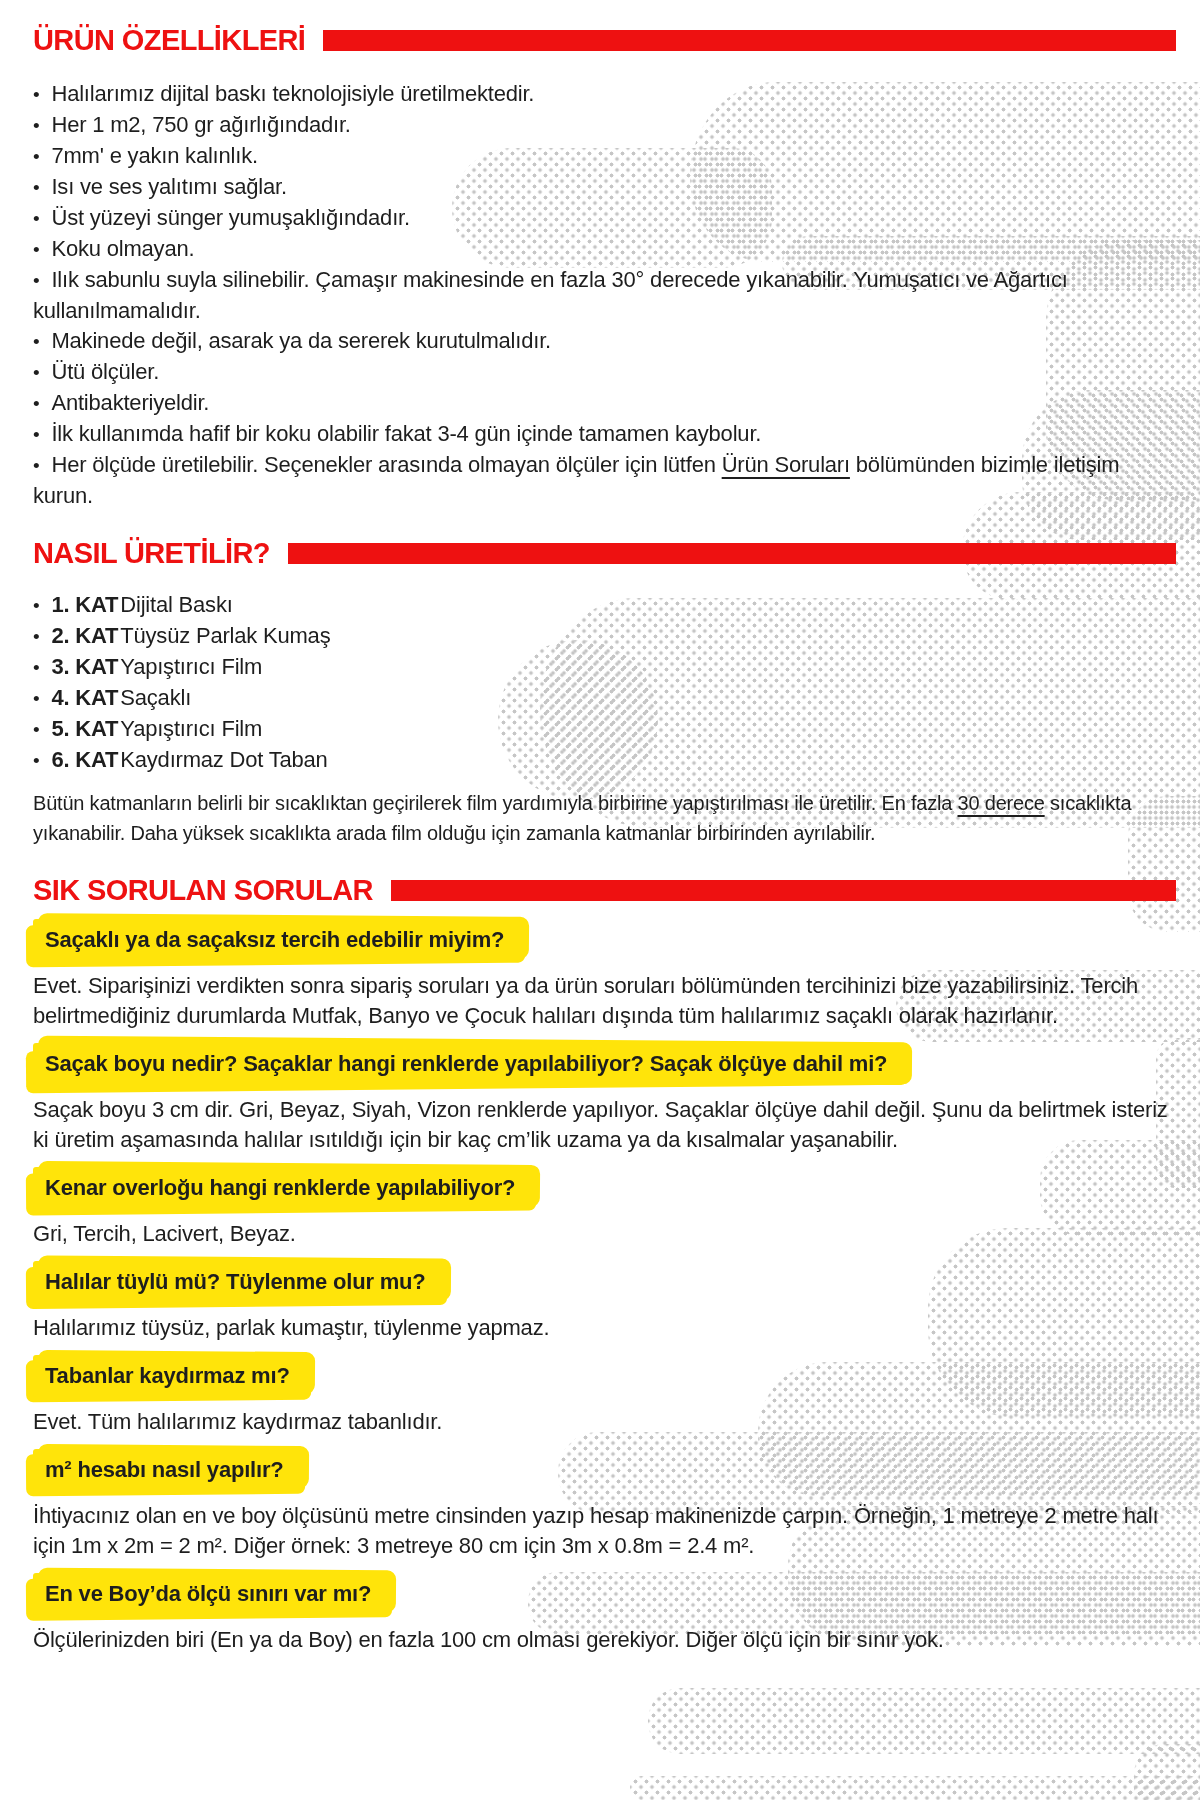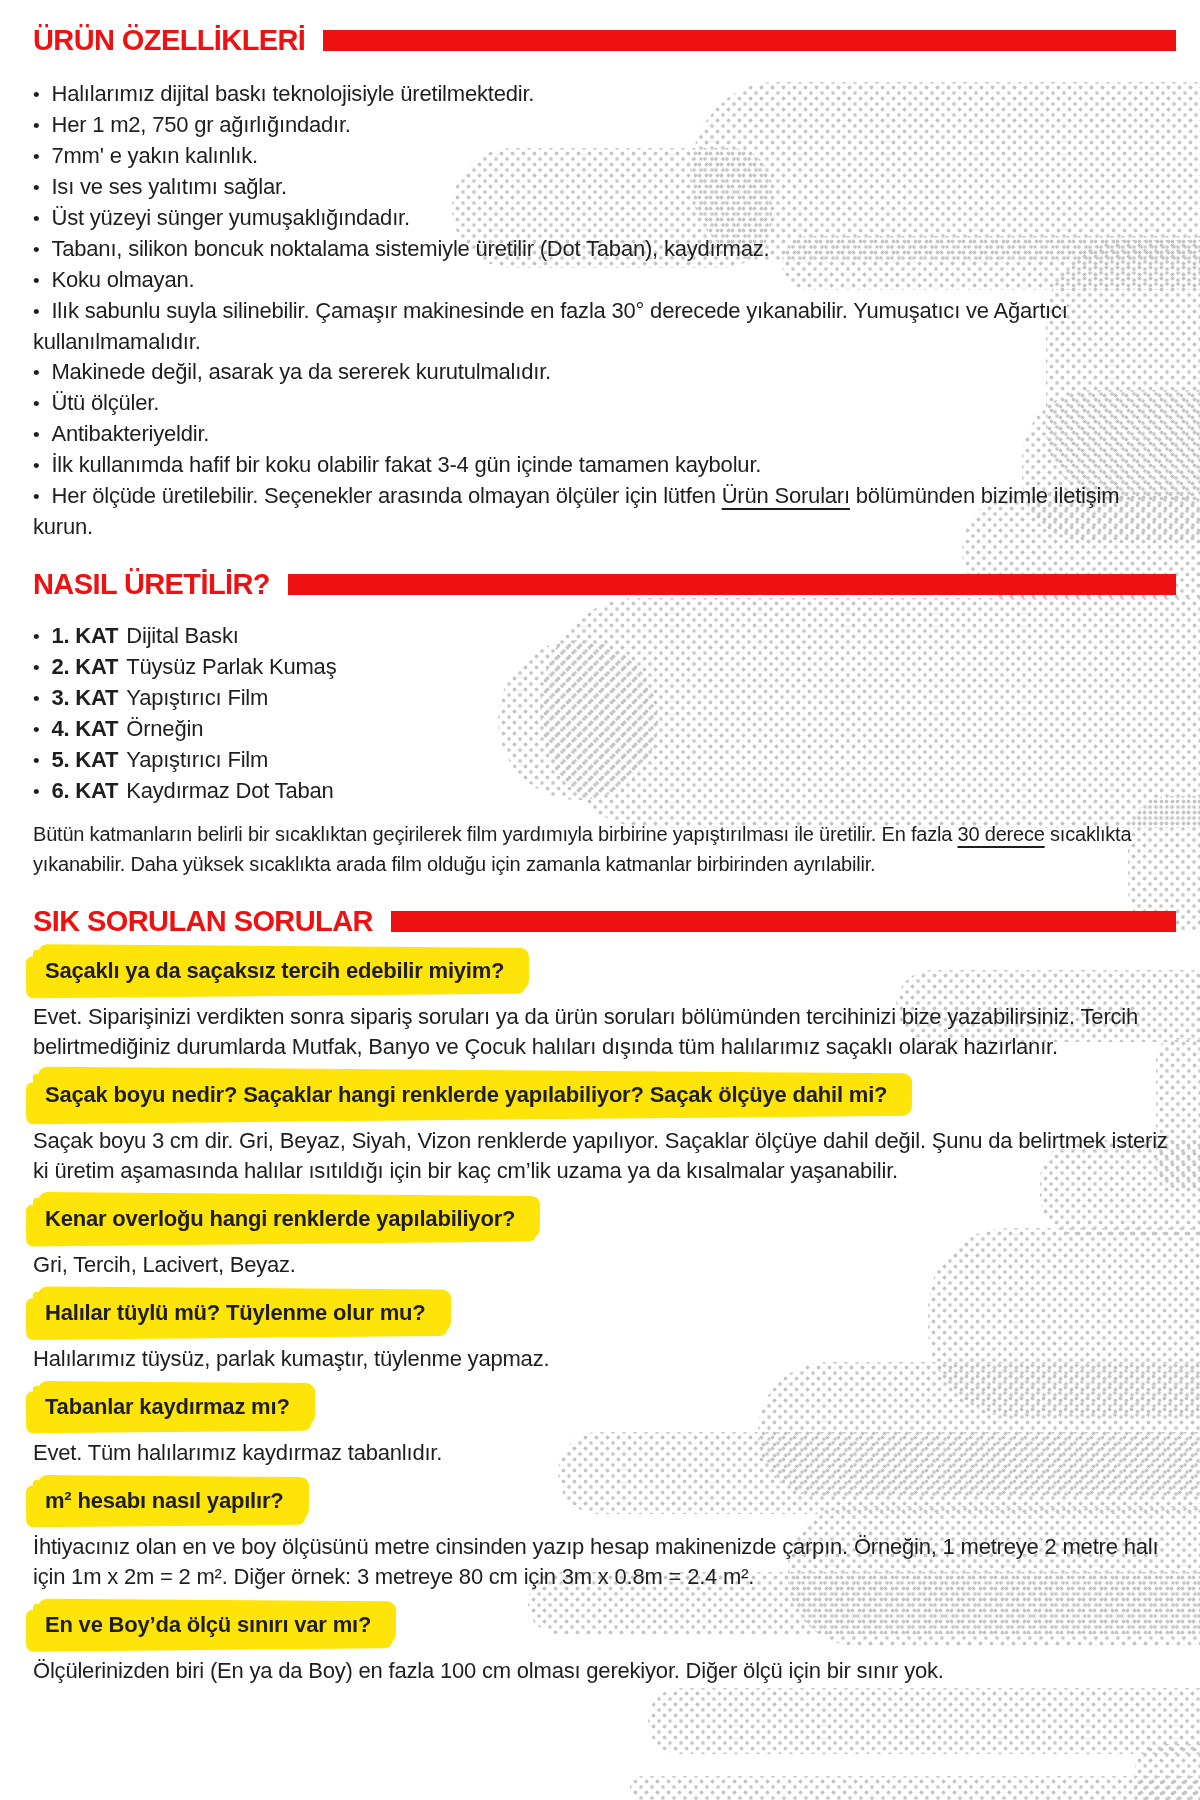--- a/index.html
+++ b/index.html
@@ -53,21 +53,21 @@
   .sec-head{display:flex;align-items:center;}
   .sec-title{
     margin:0;font-size:29px;font-weight:800;letter-spacing:-0.6px;
     color:var(--accent-red,#ee1111);white-space:nowrap;text-transform:none;
   }
   .bar{flex:1;height:21px;background:var(--accent-red,#ee1111);margin-left:18px;}
 
   ul.blist{list-style:none;margin:22px 0 0;padding:0;font-size:22px;line-height:30px;letter-spacing:-0.2px;}
   ul.blist li::before{content:"\2022";display:inline;margin-right:12px;font-size:19px;}
   ul.blist b{font-weight:bold;}
-  .layer-text{margin-left:8px;}
+  .layer-text{margin-left:2px;}
 
   #production-head{margin-top:26px;}
   ul.layers{margin-top:20px;}
   .para{margin:12px 0 0;font-size:20px;line-height:30px;letter-spacing:-0.2px;max-width:1140px;}
 
   .u{ text-decoration:underline;text-decoration-thickness:2px;text-underline-offset:5px;}
   a.doclink{color:inherit;text-decoration:underline;text-decoration-thickness:2px;text-underline-offset:5px;cursor:pointer;}
 
   #faq-head{margin-top:26px;justify-content:flex-end;}
   .q-wrap{margin:12px 0 0;}
@@ -117,40 +117,39 @@
     <h2 class="sec-title">ÜRÜN ÖZELLİKLERİ</h2>
     <div class="bar"></div>
   </div>
 
   <ul class="blist">
     <li><span>Halılarımız dijital baskı teknolojisiyle üretilmektedir.</span></li>
     <li><span>Her 1 m2, 750 gr ağırlığındadır.</span></li>
     <li><span>7mm' e yakın kalınlık.</span></li>
     <li><span>Isı ve ses yalıtımı sağlar.</span></li>
     <li><span>Üst yüzeyi sünger yumuşaklığındadır.</span></li>
-    <li><span>Tabanı, silikon boncuk noktalama sistemiyle üretilir (Dot Taban), kaydırmaz.</span></li>
     <li><span>Koku olmayan.</span></li>
     <li><span>Ilık sabunlu suyla silinebilir. Çamaşır makinesinde en fazla 30° derecede yıkanabilir. Yumuşatıcı ve Ağartıcı kullanılmamalıdır.</span></li>
     <li><span>Makinede değil, asarak ya da sererek kurutulmalıdır.</span></li>
     <li><span>Ütü ölçüler.</span></li>
     <li><span>Antibakteriyeldir.</span></li>
     <li><span>İlk kullanımda hafif bir koku olabilir fakat 3-4 gün içinde tamamen kaybolur.</span></li>
     <li><span>Her ölçüde üretilebilir. Seçenekler arasında olmayan ölçüler için lütfen </span><a class="doclink">Ürün Soruları</a><span> bölümünden bizimle iletişim kurun.</span></li>
   </ul>
 
   <div class="sec-head" id="production-head">
     <h2 class="sec-title">NASIL ÜRETİLİR?</h2>
     <div class="bar"></div>
   </div>
 
   <ul class="blist layers">
     <li><b>1. KAT</b><span class="layer-text">Dijital Baskı</span></li>
     <li><b>2. KAT</b><span class="layer-text">Tüysüz Parlak Kumaş</span></li>
     <li><b>3. KAT</b><span class="layer-text">Yapıştırıcı Film</span></li>
-    <li><b>4. KAT</b><span class="layer-text">Örneğin</span></li>
+    <li><b>4. KAT</b><span class="layer-text">Saçaklı</span></li>
     <li><b>5. KAT</b><span class="layer-text">Yapıştırıcı Film</span></li>
     <li><b>6. KAT</b><span class="layer-text">Kaydırmaz Dot Taban</span></li>
   </ul>
 
   <p class="para"><span>Bütün katmanların belirli bir sıcaklıktan geçirilerek film yardımıyla birbirine yapıştırılması ile üretilir. En fazla </span><span class="u">30 derece</span><span> sıcaklıkta yıkanabilir. Daha yüksek sıcaklıkta arada film olduğu için zamanla katmanlar birbirinden ayrılabilir.</span></p>
 
   <div class="sec-head" id="faq-head">
     <h2 class="sec-title">SIK SORULAN SORULAR</h2>
     <div class="bar"></div>
   </div>

